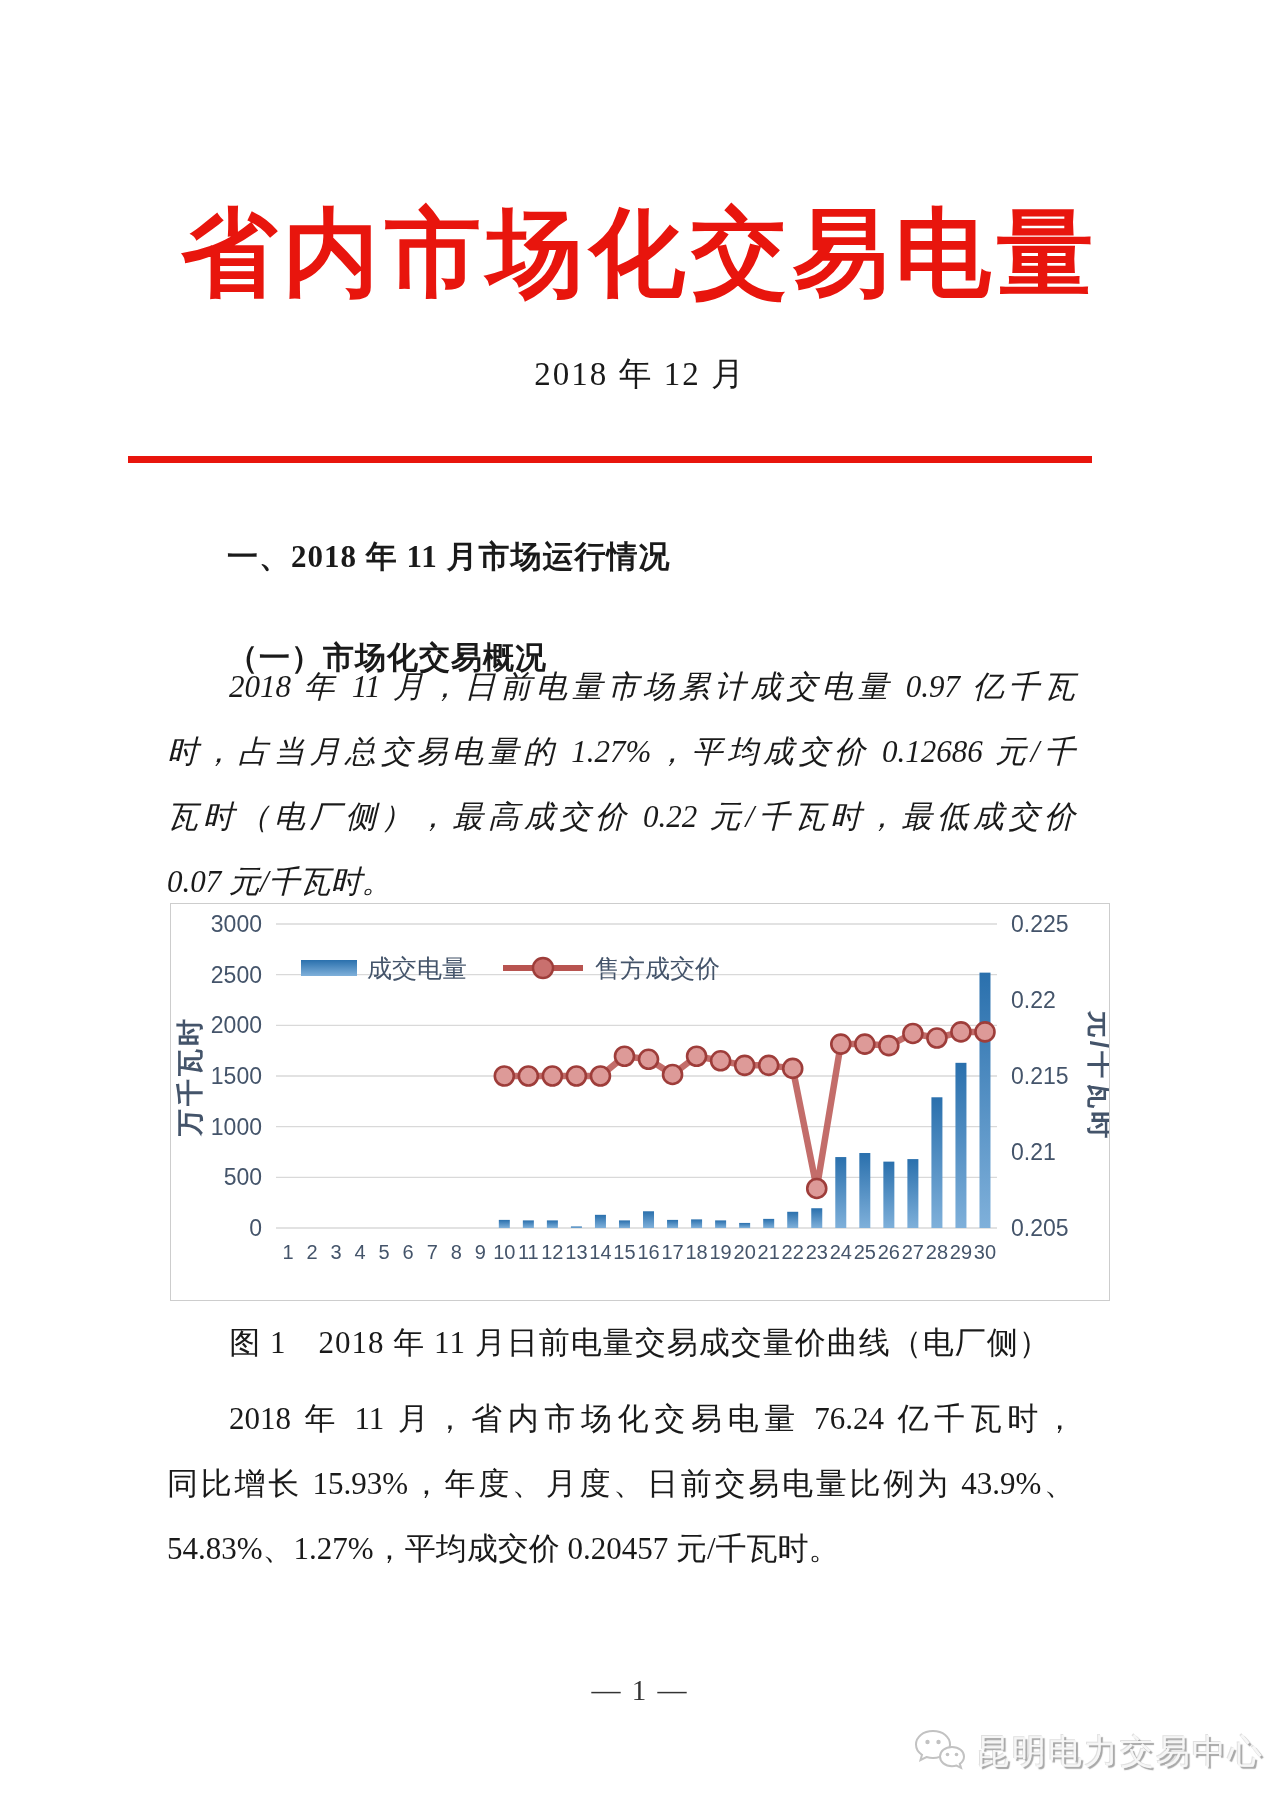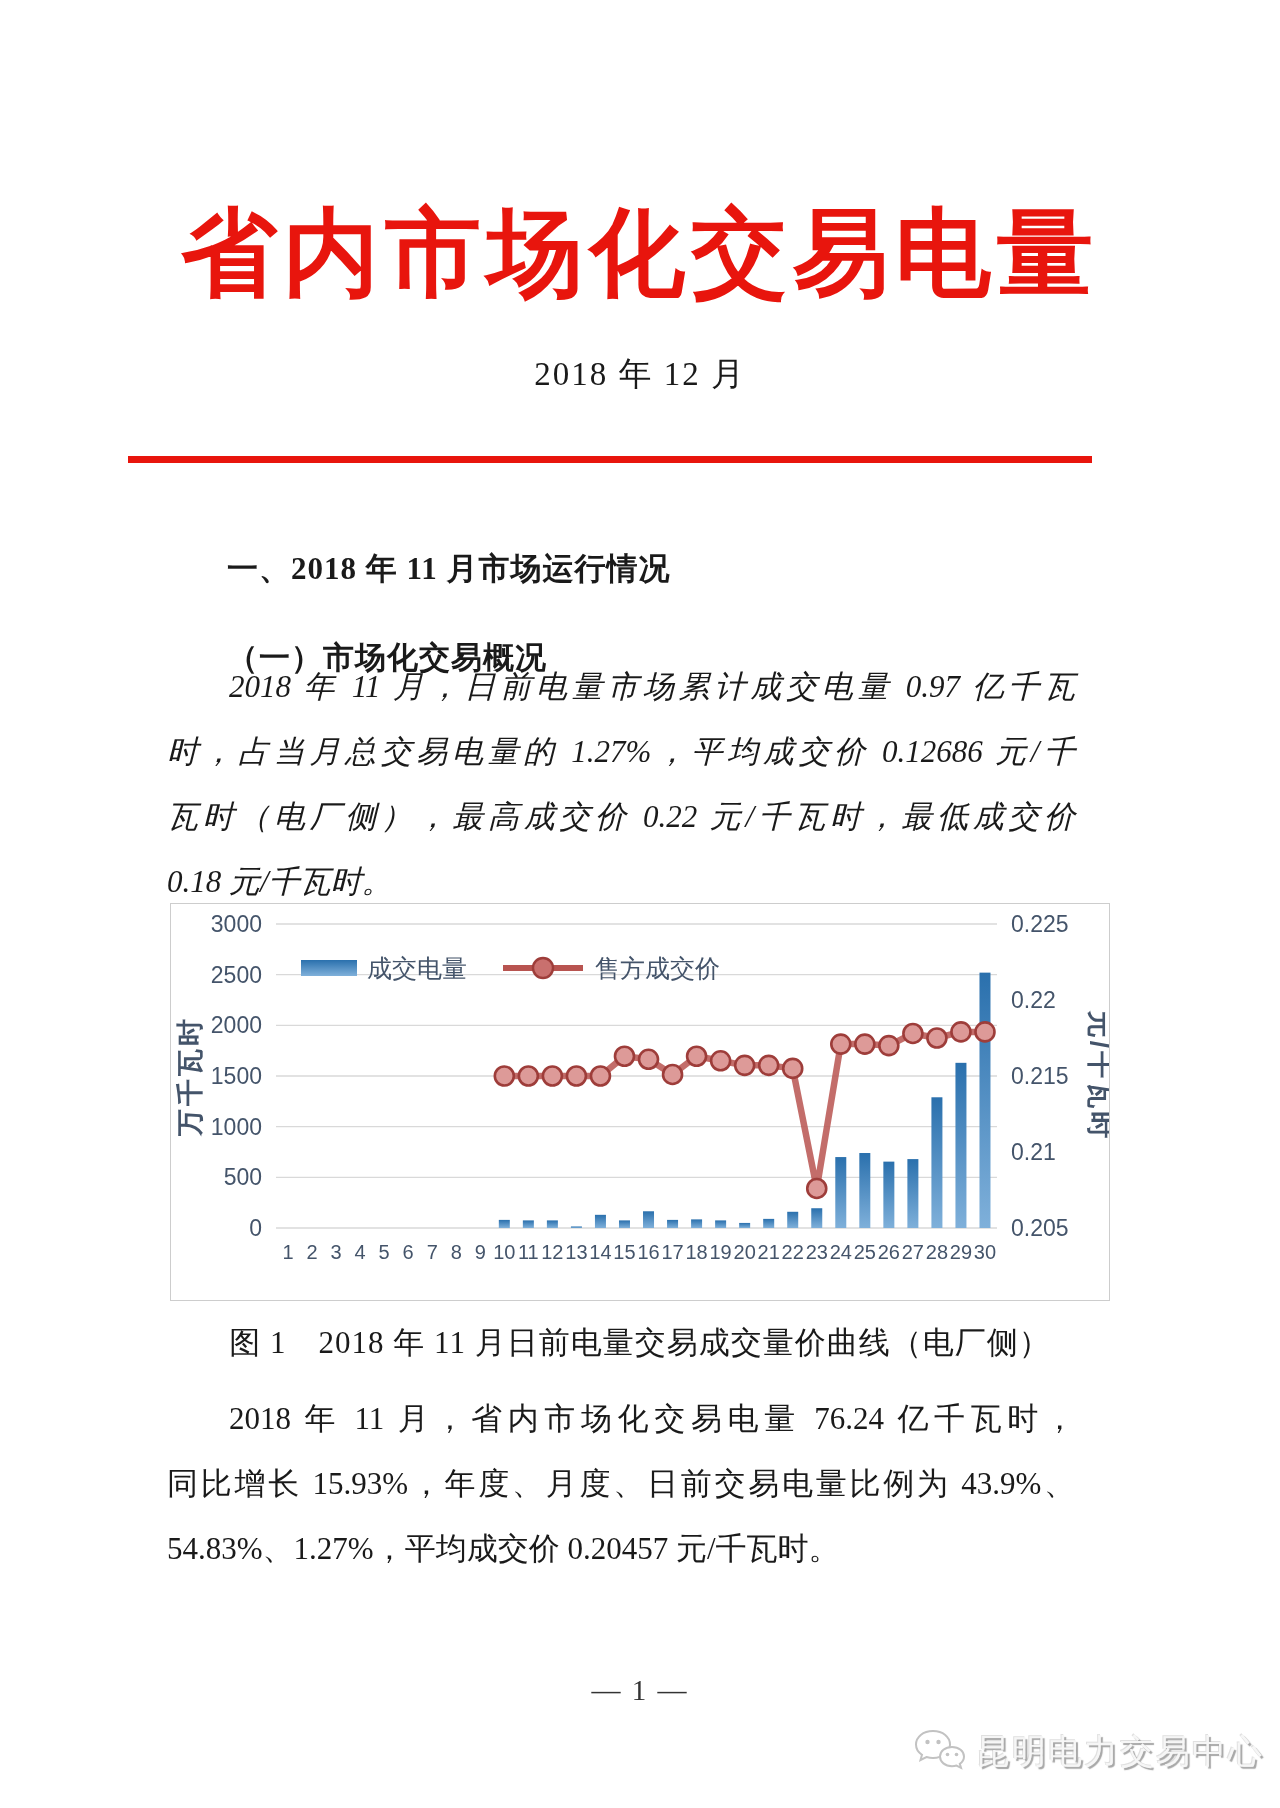--- a/index.html
+++ b/index.html
@@ -17,21 +17,21 @@
     left:0;top:352px;width:1280px;text-align:center;
     font-size:33px;letter-spacing:2px;
   }
   .red-rule{
     left:128px;top:456px;width:964px;height:7px;background:#e8150d;
   }
   .h1,.h2{
     left:165px;width:915px;font-size:31px;font-weight:bold;
     letter-spacing:1px;padding-left:62px;white-space:nowrap;
   }
-  .h1{top:536px;margin-top:12px;}
+  .h1{top:536px;}
   .h2{top:601px;margin-top:36px;}
   .para{left:167px;width:908px;font-size:31px;line-height:65px;}
   .para .pline{
     text-align:justify;text-align-last:justify;height:65px;white-space:nowrap;
   }
   .para .pline.first{text-indent:62px;}
   .para .pline.last{text-align-last:left;white-space:normal;}
   .para1{top:654px;font-style:italic;}
   .para2{top:1386px;}
   .chart-wrap{
@@ -64,21 +64,21 @@
 <div class="abs doc-date">2018 年 12 月</div>
 <div class="abs red-rule"></div>
 
 <div class="abs h1">一、2018 年 11 月市场运行情况</div>
 <div class="abs h2">（一）市场化交易概况</div>
 
 <div class="abs para para1">
   <div class="pline first">2018 年 11 月，日前电量市场累计成交电量 0.97 亿千瓦</div>
   <div class="pline">时，占当月总交易电量的 1.27%，平均成交价 0.12686 元/千</div>
   <div class="pline">瓦时（电厂侧），最高成交价 0.22 元/千瓦时，最低成交价</div>
-  <div class="pline last">0.18 元/千瓦时。</div>
+  <div class="pline last">0.07 元/千瓦时。</div>
 </div>
 
 <div class="abs chart-wrap" id="chart-host"><svg width="938" height="396" viewBox="0 0 938 396">
      <defs>
        <linearGradient id="barGrad" x1="0" y1="0" x2="0" y2="1">
          <stop offset="0" stop-color="#2a70ad"></stop>
          <stop offset="1" stop-color="#7fb0da"></stop>
        </linearGradient>
      </defs>
      <g>

